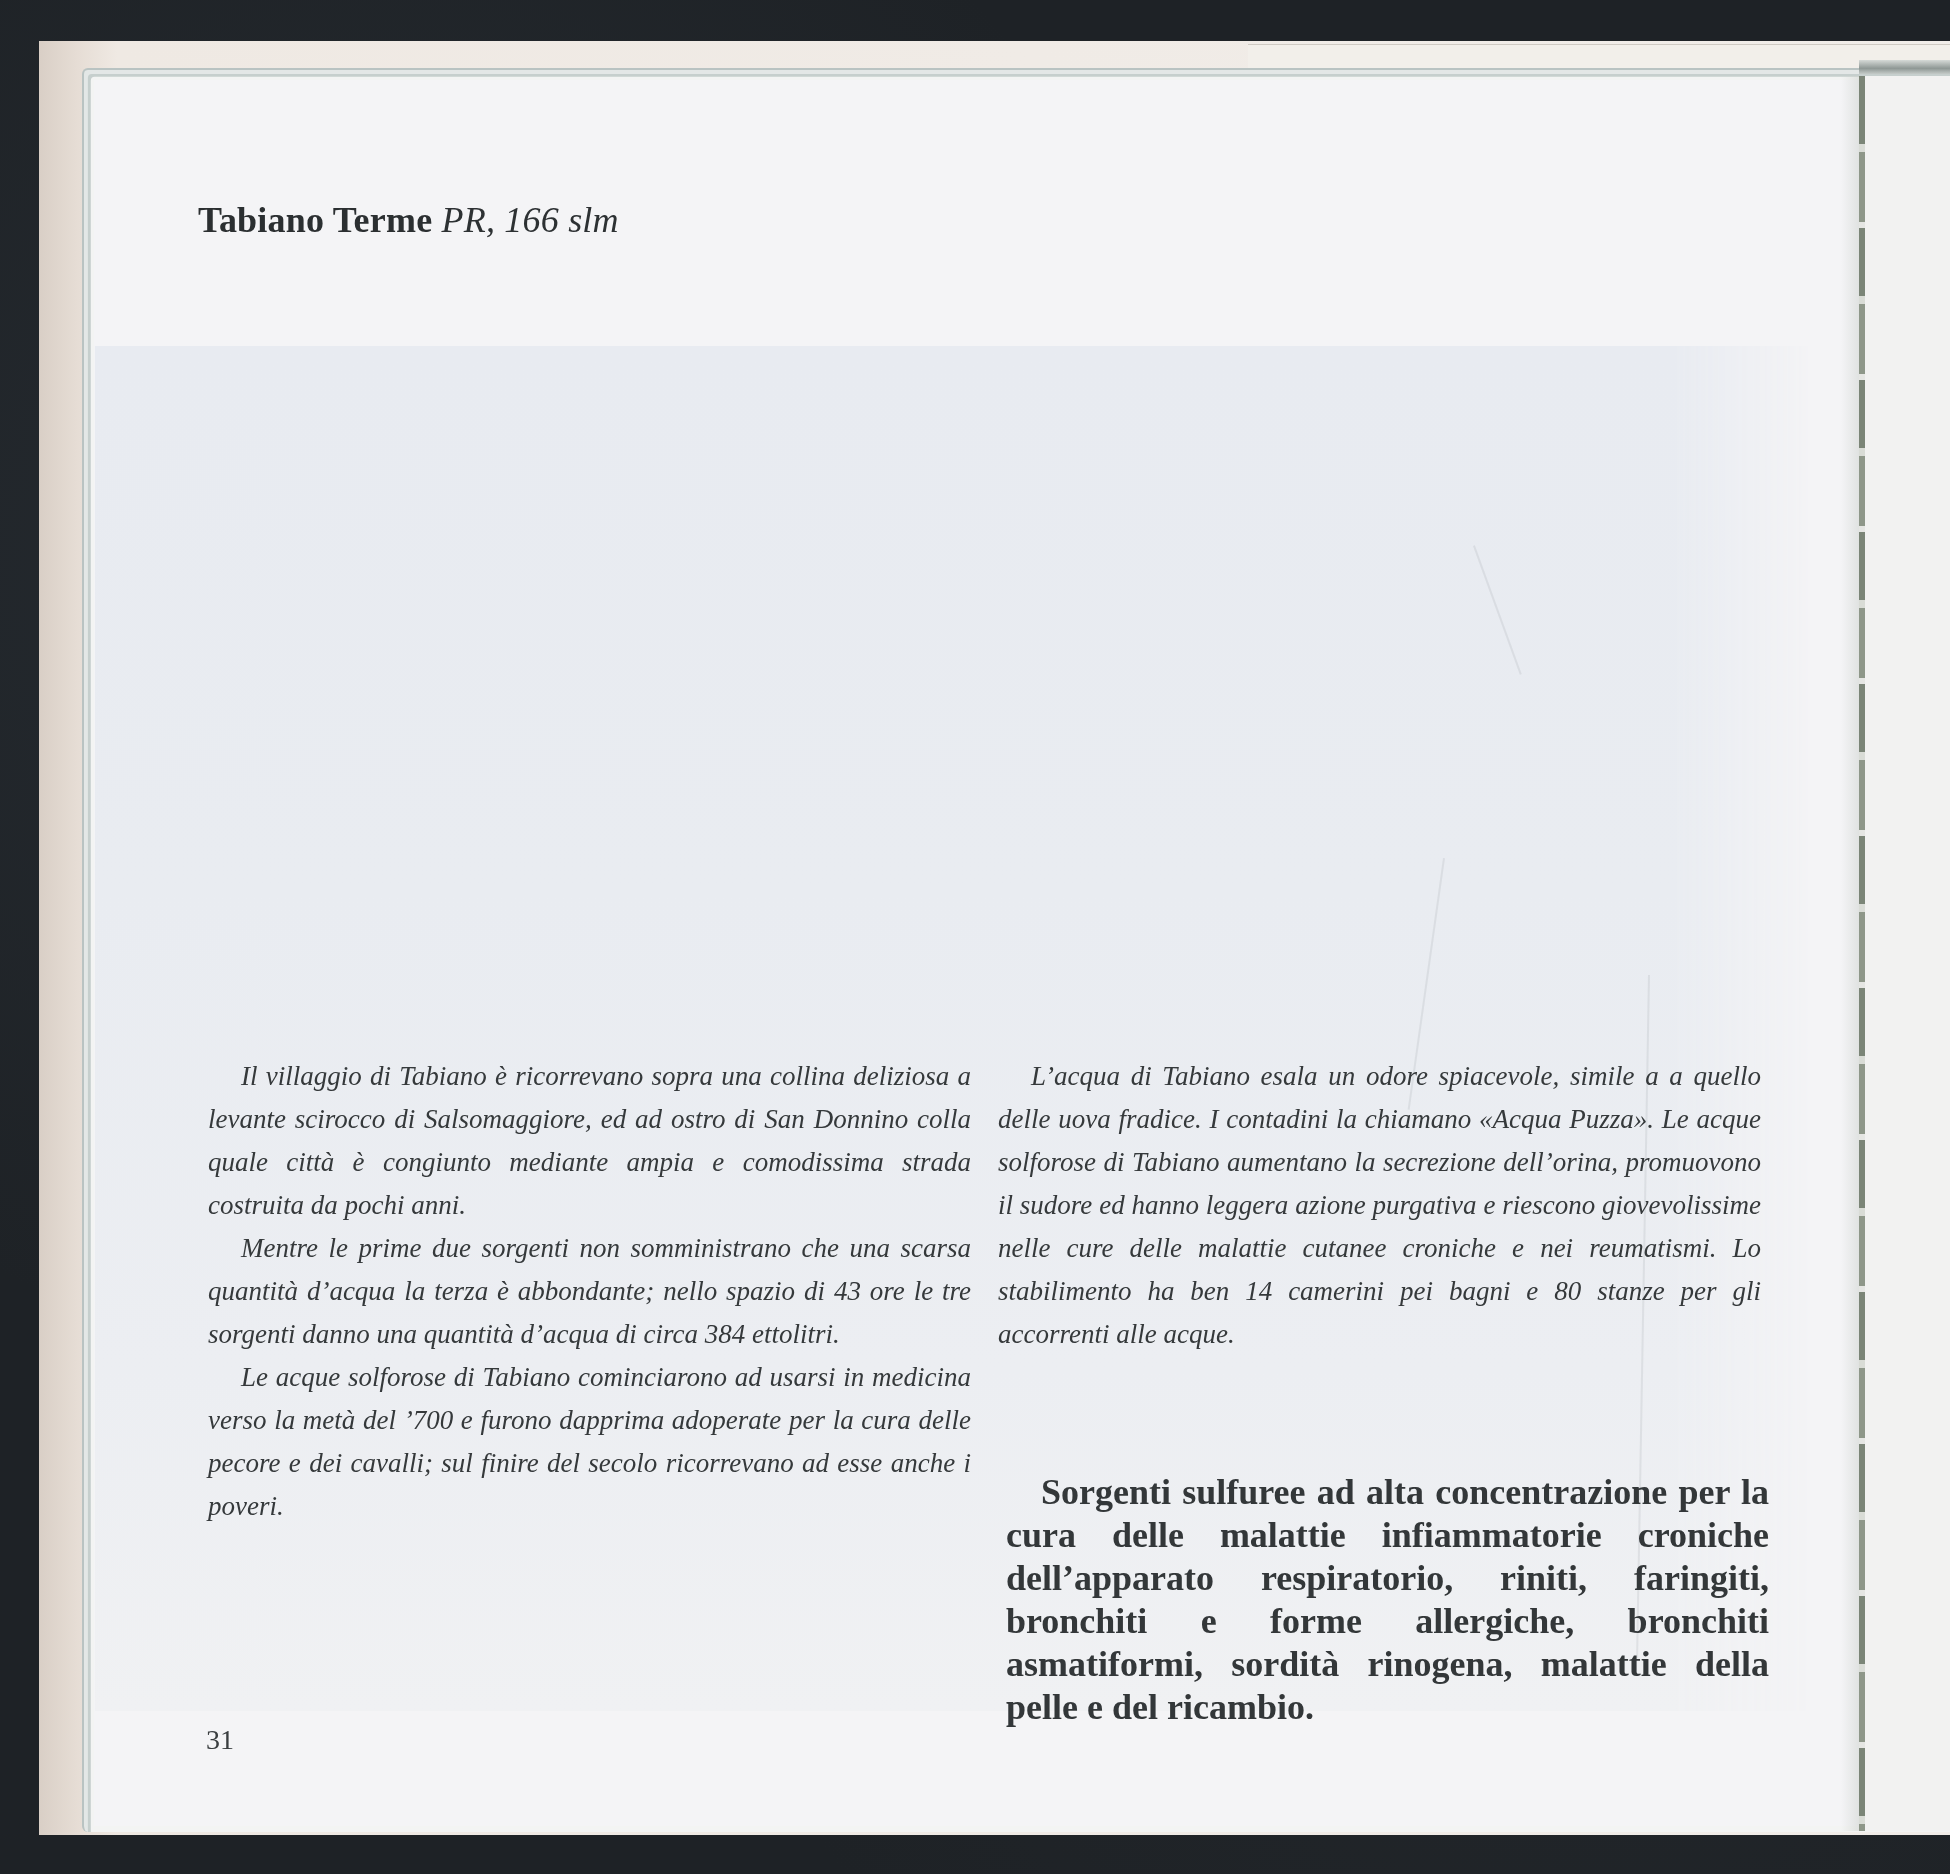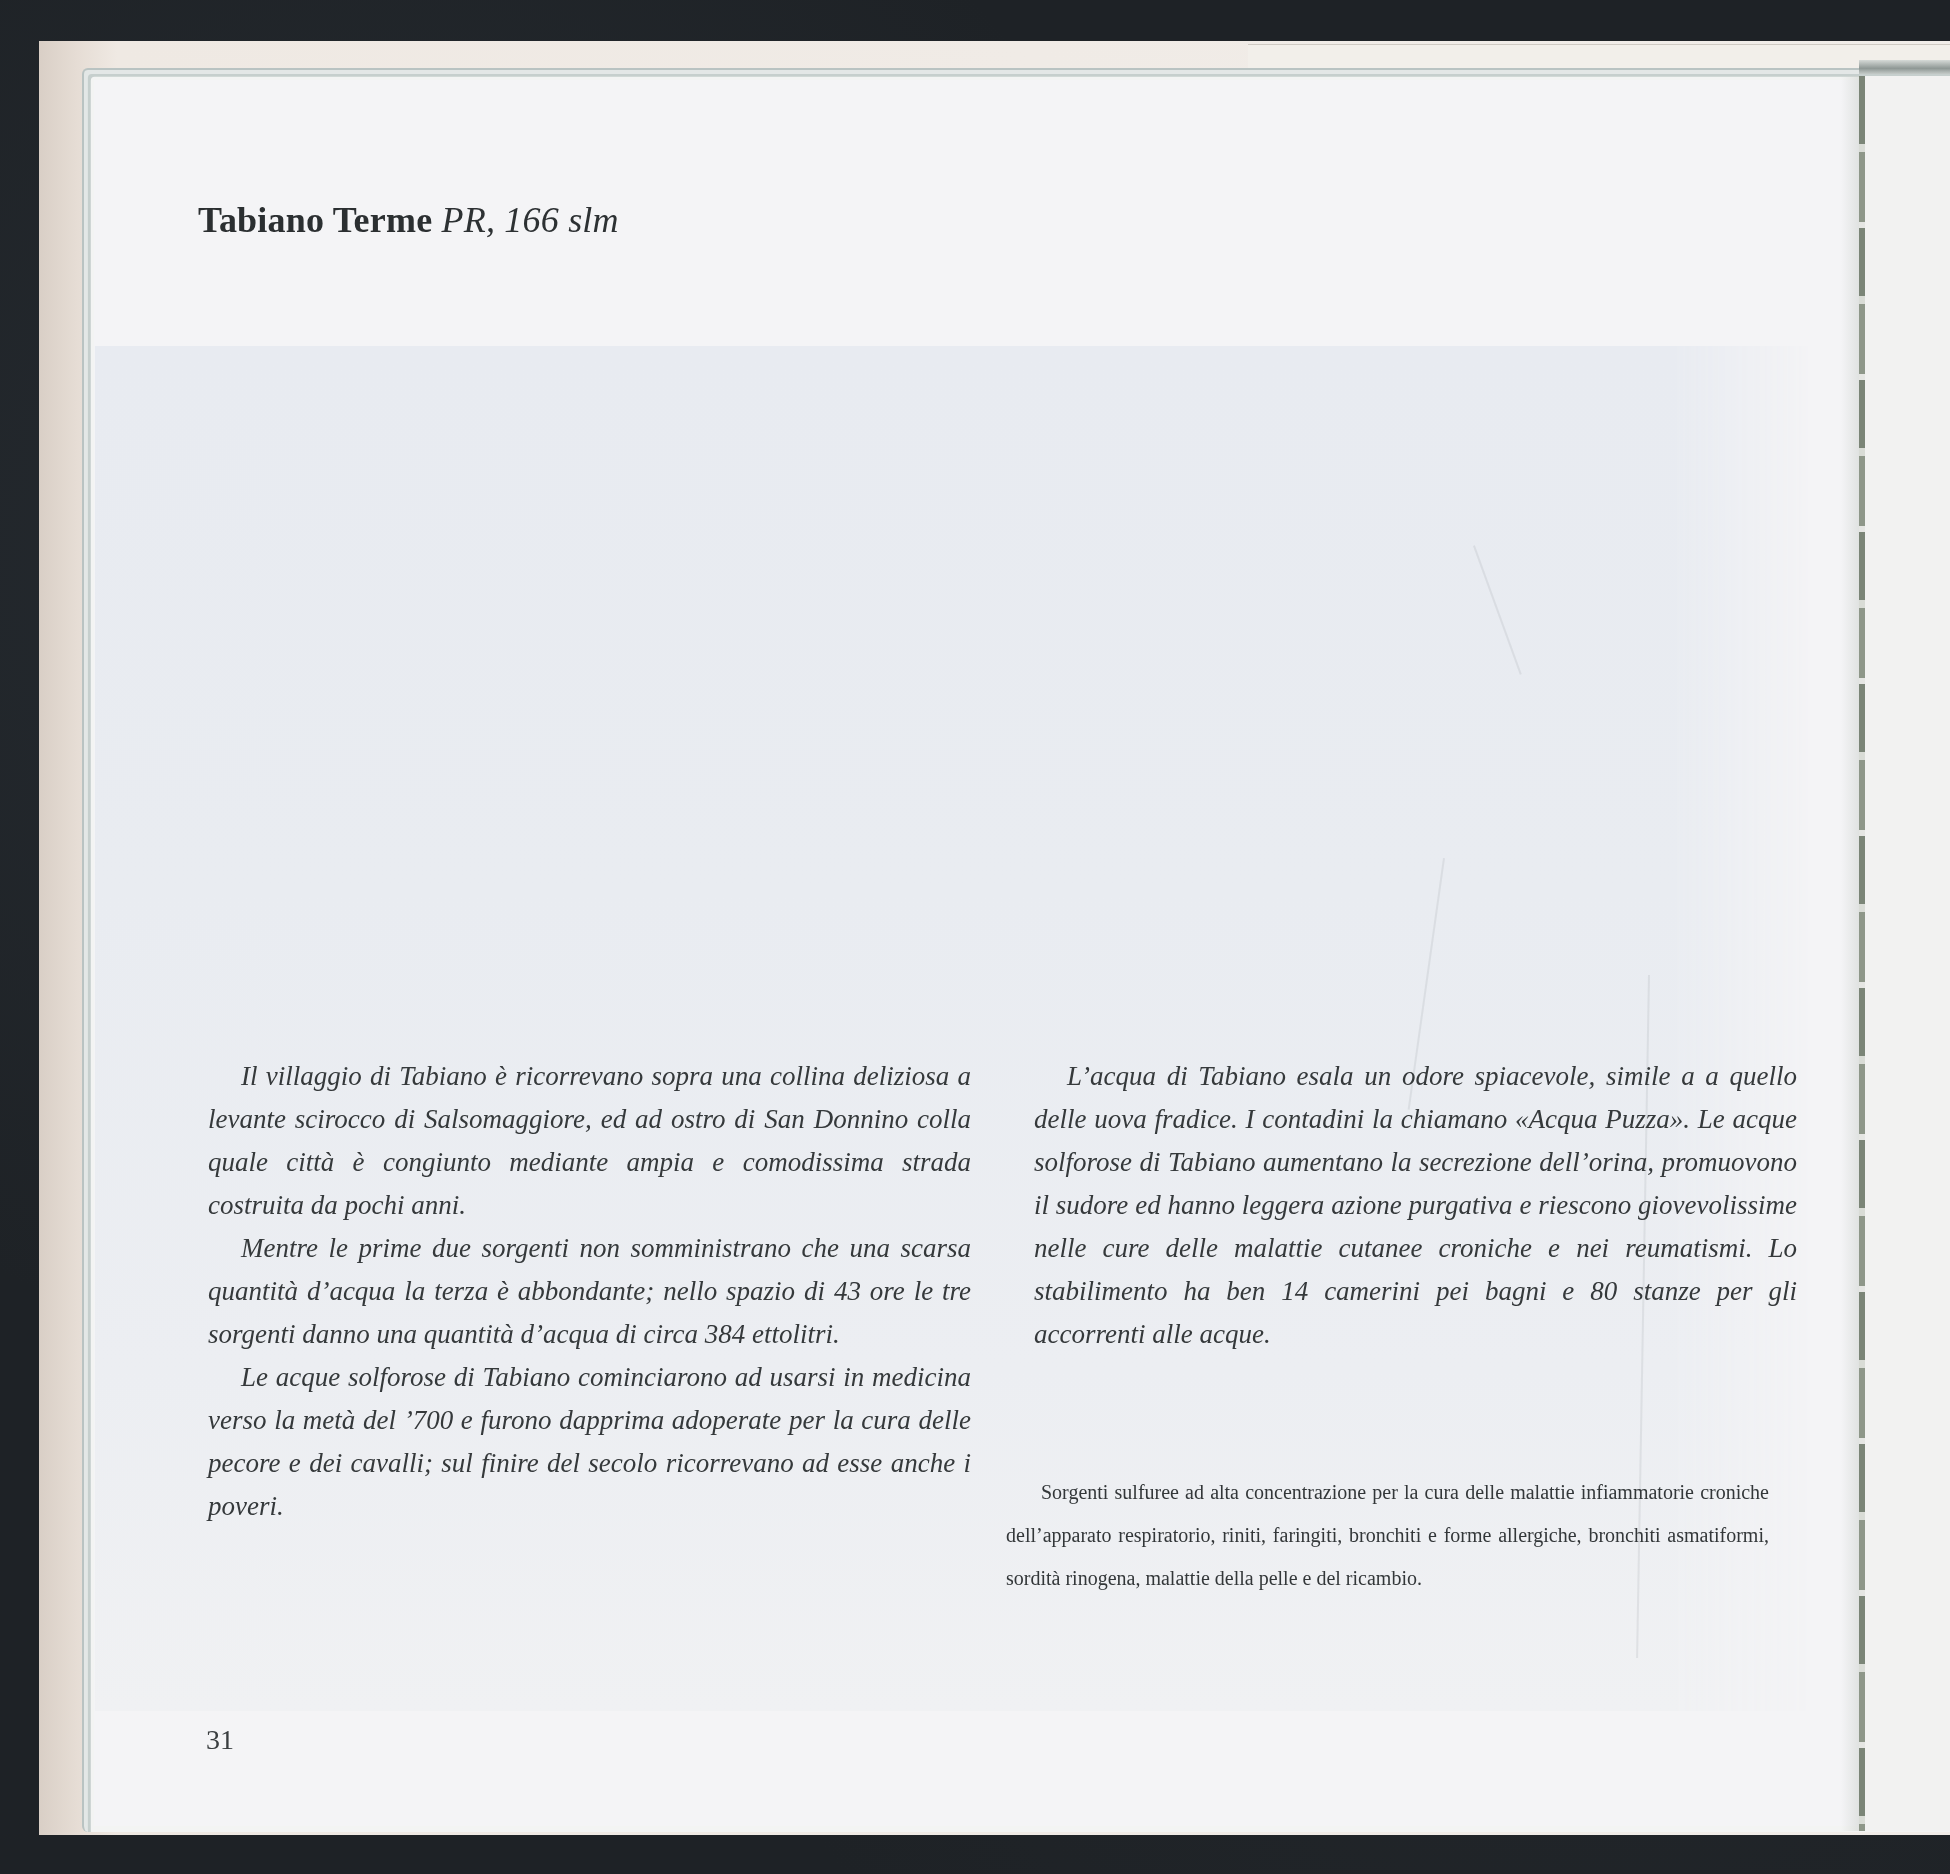--- a/index.html
+++ b/index.html
@@ -134,41 +134,42 @@
       color: #35393b;
       font-size: 27px;
       line-height: 43px;
     }
     .col-left {
       left: 208px;
       top: 1055px;
       width: 763px;
     }
     .col-right {
-      left: 1034px;
+      left: 998px;
       top: 1055px;
       width: 763px;
     }
     .col p {
       margin: 0;
       text-align: justify;
       text-indent: 33px;
       hyphens: manual;
     }
     .italic p {
       font-style: italic;
     }
     .roman {
       position: absolute;
       left: 1006px;
       top: 1471px;
       width: 763px;
       color: #333739;
-      font-size: 20px;
+      font-size: 36px;
       line-height: 43px;
+      font-weight: bold;
     }
     .roman p {
       margin: 0;
       text-align: justify;
       text-indent: 35px;
     }
     .page-number {
       position: absolute;
       left: 206px;
       top: 1724px;

